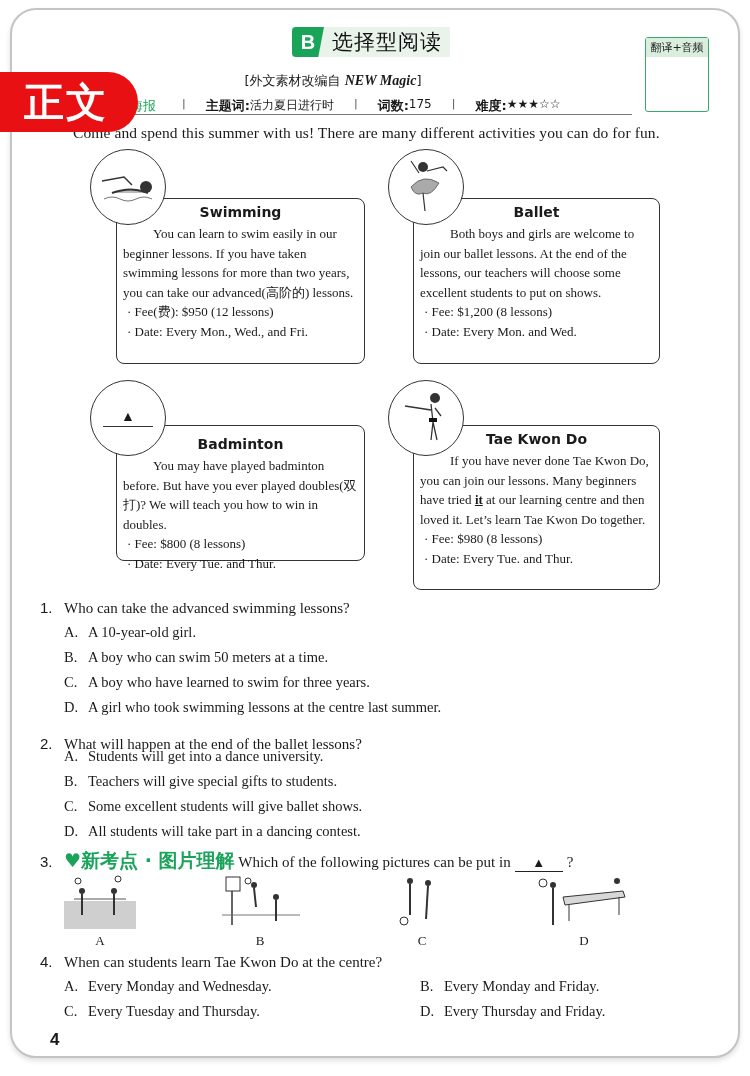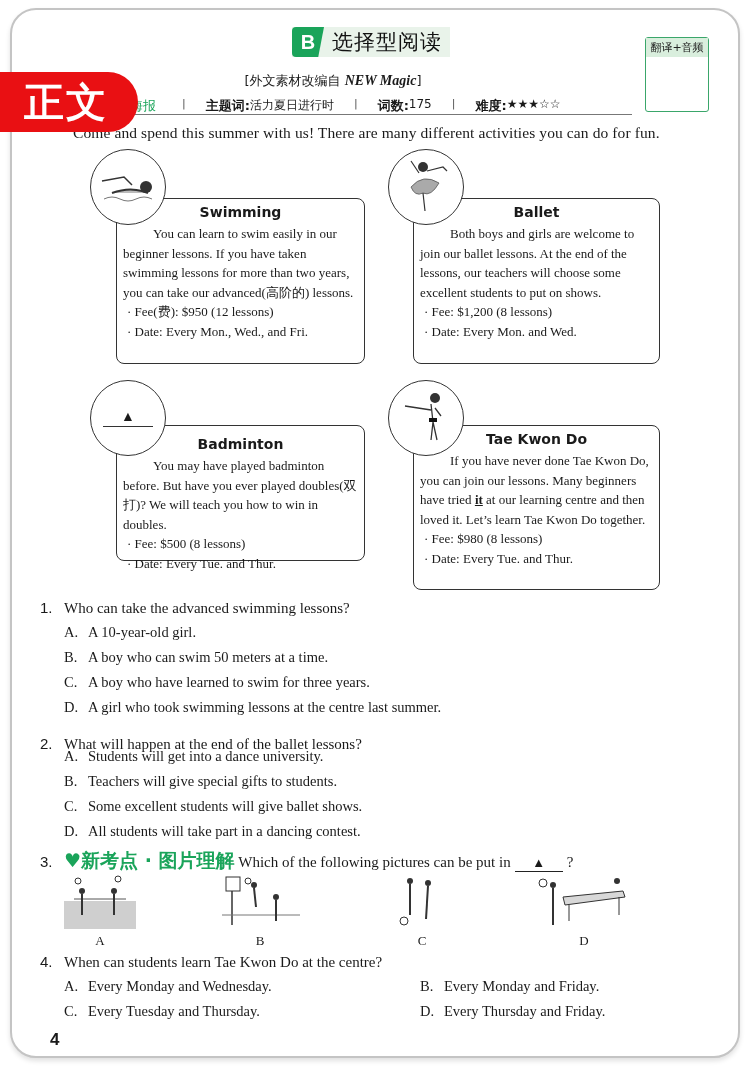--- a/index.html
+++ b/index.html
@@ -165,21 +165,21 @@
 
 <div class="circle" style="left:90px; top:380px;">
   <div class="placeholder-mark">
     <span class="tri">▲</span>
     <span class="line"></span>
   </div>
 </div>
 <div class="card" style="left:116px; top:425px; width:249px; height:136px;">
   <h3 style="margin-top:5px;">Badminton</h3>
   <p class="body">You may have played badminton before. But have you ever played doubles(双打)? We will teach you how to win in doubles.</p>
-  <p class="it">· Fee: $500 (8 lessons)</p>
+  <p class="it">· Fee: $800 (8 lessons)</p>
   <p class="it">· Date: Every Tue. and Thur.</p>
 </div>
 
 <div class="circle" style="left:388px; top:380px;">
   <svg width="50" height="60" viewBox="0 0 50 60">
     <circle cx="34" cy="10" r="5" fill="#333"></circle>
     <path d="M30 16 L32 34 L30 52 M32 34 L36 52" stroke="#333" stroke-width="1.3" fill="none"></path>
     <path d="M30 22 L4 18 M34 20 L40 28" stroke="#333" stroke-width="1.3" fill="none"></path>
     <rect x="28" y="30" width="8" height="4" fill="#111"></rect>
   </svg>

